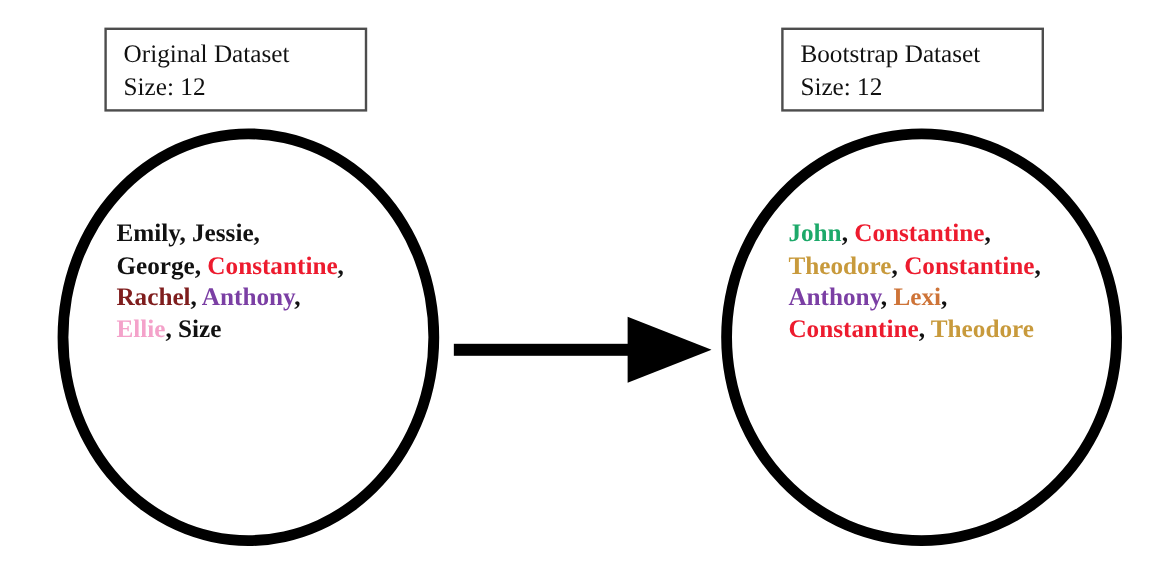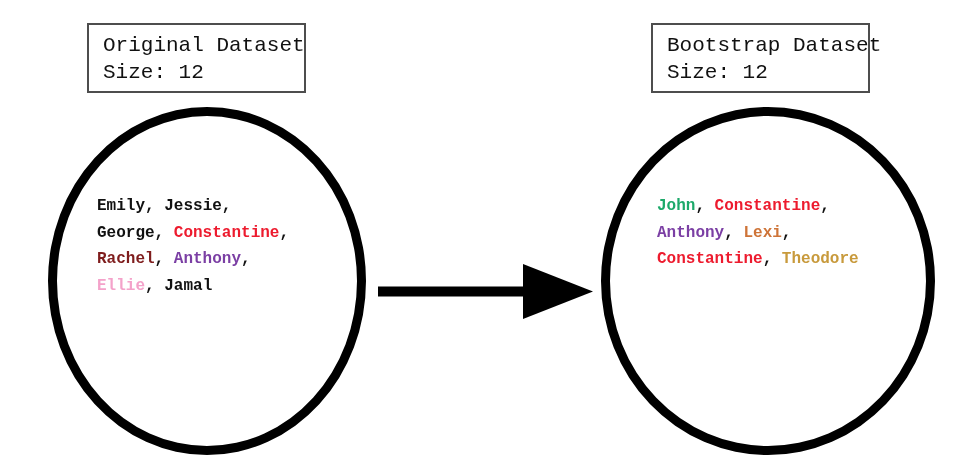--- a/index.html
+++ b/index.html
@@ -7,21 +7,21 @@
     margin: 0;
     padding: 0;
     background: #ffffff;
   }
   #canvas {
     position: relative;
     width: 960px;
     height: 456px;
     background: #ffffff;
     overflow: hidden;
-    font-family: Liberation Mono, monospace;
+    font-family: Liberation Serif, serif;
   }
 
   
   .caption-box {
     position: absolute;
     box-sizing: border-box;
     border: 2px solid #4d4d4d;
     background: #ffffff;
     padding: 7px 0 0 14px;
   }
@@ -43,25 +43,24 @@
     border-radius: 50%;
     background: #ffffff;
   }
   #circle-original  { left: 48px;  top: 107px; width: 318px; height: 348px; }
   #circle-bootstrap { left: 601px; top: 107px; width: 334px; height: 348px; }
 
   
   .name-list {
     position: absolute;
     font-weight: bold;
-    font-size: 16px;
+    font-size: 21px;
     line-height: 26.5px;
     white-space: nowrap;
     color: #111111;
-    margin-top: 12px;
   }
   #names-original  { left: 97px;  top: 181px; }
   #names-bootstrap { left: 657px; top: 181px; }
   .name-line { display: block; }
   .nm { }
   .sep { color: #111111; }
 
   
   #arrow {
     position: absolute;
@@ -84,26 +83,27 @@
   <div id="box-bootstrap" class="caption-box">
     <div class="caption-line">Bootstrap Dataset</div>
     <div class="caption-line">Size: 12</div>
   </div>
 
   <div id="circle-original" class="dataset-circle"></div>
   <div id="names-original" class="name-list">
       <span class="name-line"><span class="nm" style="color: rgb(17, 17, 17);">Emily</span><span class="sep">, </span><span class="nm" style="color: rgb(17, 17, 17);">Jessie</span><span class="sep">,</span></span>
       <span class="name-line"><span class="nm" style="color: rgb(17, 17, 17);">George</span><span class="sep">, </span><span class="nm" style="color: rgb(237, 27, 46);">Constantine</span><span class="sep">,</span></span>
       <span class="name-line"><span class="nm" style="color: #7f1d1d;">Rachel</span><span class="sep">, </span><span class="nm" style="color: rgb(123, 63, 164);">Anthony</span><span class="sep">,</span></span>
-      <span class="name-line"><span class="nm" style="color: rgb(244, 162, 202);">Ellie</span><span class="sep">, </span><span class="nm" style="color: rgb(17, 17, 17);">Jamal</span></span>
+      <span class="name-line"><span class="nm" style="color: rgb(244, 162, 202);">Ellie</span><span class="sep">, </span><span class="nm" style="color: rgb(17, 17, 17);">Size</span></span>
     </div>
 
   <div id="circle-bootstrap" class="dataset-circle"></div>
   <div id="names-bootstrap" class="name-list">
       <span class="name-line"><span class="nm" style="color: rgb(29, 169, 106);">John</span><span class="sep">, </span><span class="nm" style="color: rgb(237, 27, 46);">Constantine</span><span class="sep">,</span></span>
+      <span class="name-line"><span class="nm" style="color: rgb(200, 154, 60);">Theodore</span><span class="sep">, </span><span class="nm" style="color: rgb(237, 27, 46);">Constantine</span><span class="sep">,</span></span>
       <span class="name-line"><span class="nm" style="color: rgb(123, 63, 164);">Anthony</span><span class="sep">, </span><span class="nm" style="color: rgb(206, 116, 56);">Lexi</span><span class="sep">,</span></span>
       <span class="name-line"><span class="nm" style="color: rgb(237, 27, 46);">Constantine</span><span class="sep">, </span><span class="nm" style="color: rgb(200, 154, 60);">Theodore</span></span>
     </div>
 
   <svg id="arrow" viewBox="0 0 215 60">
     <g fill="#000000">
       <rect x="0" y="24.5" width="152" height="10"></rect>
       <polygon points="145,2 215,29.5 145,57"></polygon>
     </g>
   </svg>

